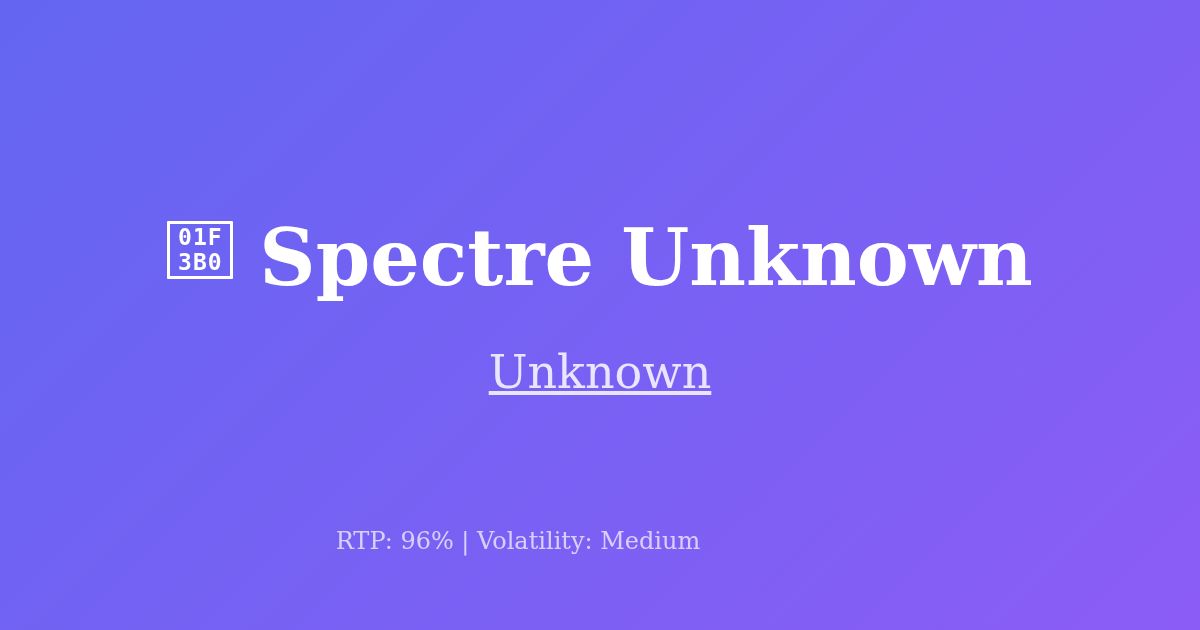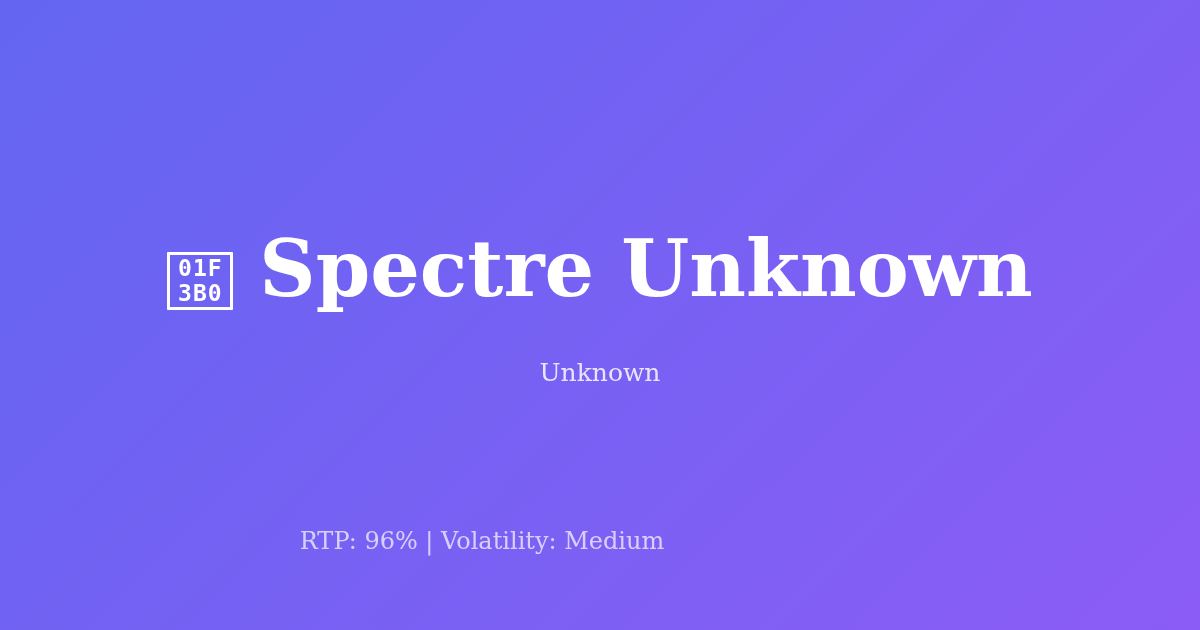--- a/index.html
+++ b/index.html
@@ -34,21 +34,21 @@
     height: 630px;
     display: flex;
     flex-direction: column;
     align-items: center;
     justify-content: center;
     pointer-events: none;
   }
 
   .title {
     display: flex;
-    align-items: flex-end;
+    align-items: flex-start;
     justify-content: center;
     gap: 26px;
     margin: 0;
     padding: 0;
     font-family: "DejaVu Serif", "Liberation Serif", serif;
     font-weight: bold;
     font-size: 78px;
     line-height: 1.0;
     color: #ffffff;
     letter-spacing: 0px;
@@ -79,39 +79,41 @@
   .title-text {
     display: inline-block;
   }
 
   .subtitle {
     margin: 16px;
     padding: 0;
     margin-top: 52px;
     font-family: "DejaVu Serif", "Liberation Serif", serif;
     font-weight: normal;
-    font-size: 25px;
+    font-size: 46px;
     line-height: 1.0;
     color: rgba(255, 255, 255, 0.84);
     white-space: nowrap;
+    text-decoration: underline;
   }
 
   
   .footer {
     position: absolute;
     left: 0;
     top: 529px;
     width: 964px;
     text-align: center;
     font-family: "DejaVu Serif", "Liberation Serif", serif;
     font-weight: normal;
     font-size: 24px;
     line-height: 1.0;
     color: rgba(255, 255, 255, 0.70);
     white-space: nowrap;
+    padding-left: 36px;
   }
 </style>
 </head>
 <body>
 
 <div class="card">
 
   <div class="title-row">
 
     <h1 class="title">

